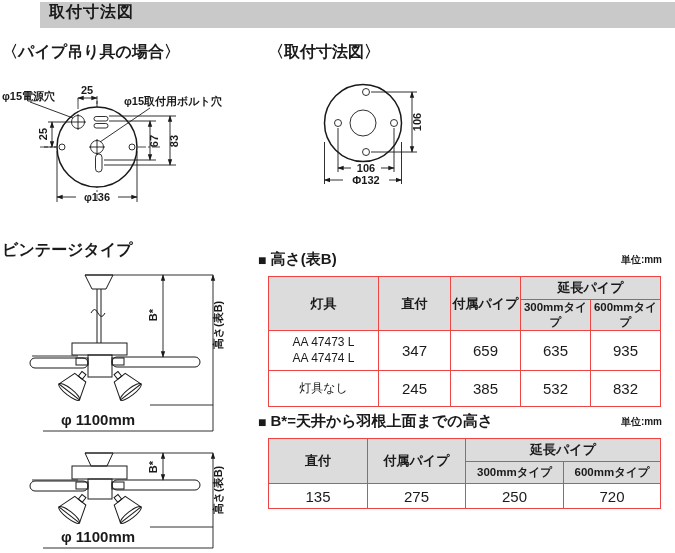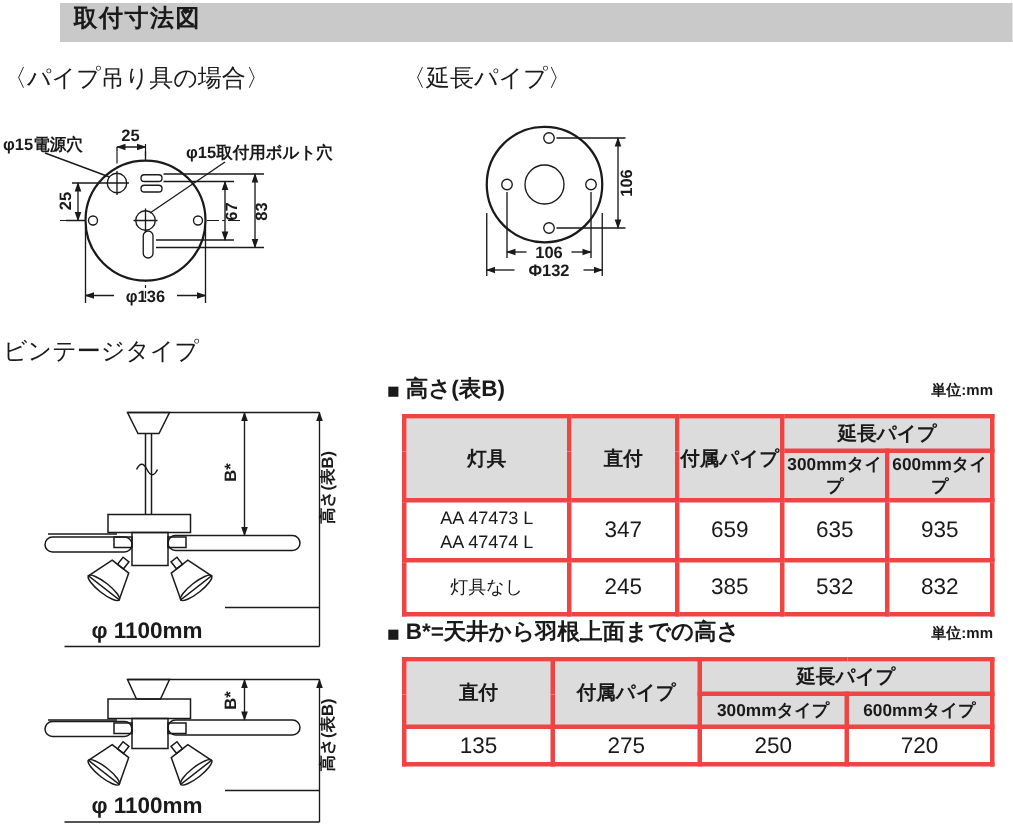--- a/index.html
+++ b/index.html
@@ -7,29 +7,29 @@
     width:675px;height:553px;position:relative;overflow:hidden;
     background:#ffffff;color:#1a1a1a;
     font-family:"Liberation Sans","DejaVu Sans",sans-serif;
   }
   .abs{position:absolute}
   .titlebar{
     left:0;top:2px;width:675px;height:26px;background:#c9c9c9;
     display:flex;align-items:flex-start;padding-left:9px;box-sizing:border-box;
     font-size:16px;font-weight:bold;letter-spacing:1px;margin-left:40px;
   }
-  .h-sub{font-size:16px;font-weight:normal;white-space:nowrap}
+  .h-sub{font-size:16px;font-weight:bold;white-space:nowrap}
   .section-title{
     width:404px;display:flex;justify-content:space-between;align-items:center;
   }
   .section-title .ttl{font-size:15px;font-weight:bold;display:flex;align-items:center;gap:4px}
   .section-title .marker{font-size:14px;line-height:1}
   .section-title .unit{font-size:10px;font-weight:bold}
   table{border-collapse:collapse;table-layout:fixed}
-  th,td{border:3px solid #ef4444;text-align:center;vertical-align:middle;padding:0;overflow:hidden}
+  th,td{border:1px solid #ef4444;text-align:center;vertical-align:middle;padding:0;overflow:hidden}
   th{background:#dcdcdc;font-size:13px;font-weight:bold}
   th.small{font-size:11.5px}
   td{font-size:15px}
   td.model{font-size:12px;white-space:pre-line;line-height:1.3}
   svg{display:block}
   svg text{fill:#1a1a1a}
   .dline{stroke:#1a1a1a;stroke-width:1;fill:none}
   .thick{stroke:#1a1a1a;stroke-width:1.5;fill:#fff}
   .thin{stroke:#1a1a1a;stroke-width:0.9;fill:none}
   .cline{stroke:#1a1a1a;stroke-width:0.8;fill:none;stroke-dasharray:8 2 2 2}
@@ -38,22 +38,22 @@
   .dia-big{font-size:15px;font-weight:600}
 </style>
 </head>
 <body>
 
 <div class="abs titlebar">
   <span>取付寸法図</span>
 </div>
 
 <div class="abs h-sub" style="left:2px;top:42px">〈パイプ吊り具の場合〉</div>
-<div class="abs h-sub" style="left:268px;top:42px">〈延長パイプ〉</div>
-<div class="abs h-sub" style="left:2px;top:224px">ビンテージタイプ</div>
+<div class="abs h-sub" style="left:268px;top:42px">〈取付寸法図〉</div>
+<div class="abs h-sub" style="left:2px;top:240px">ビンテージタイプ</div>
 
 <div class="abs" style="left:0;top:75px">
 <svg width="260" height="160" viewBox="0 0 260 160">
   <defs>
     <marker id="m1" viewBox="0 0 10 10" refX="9" refY="5" markerWidth="7" markerHeight="7" orient="auto-start-reverse">
       <path d="M0,1.5 L10,5 L0,8.5 z" fill="#1a1a1a"></path>
     </marker>
   </defs>
 
   <path class="cline" d="M40,72 H162 M97,21 V124 M78,26 V40"></path>

